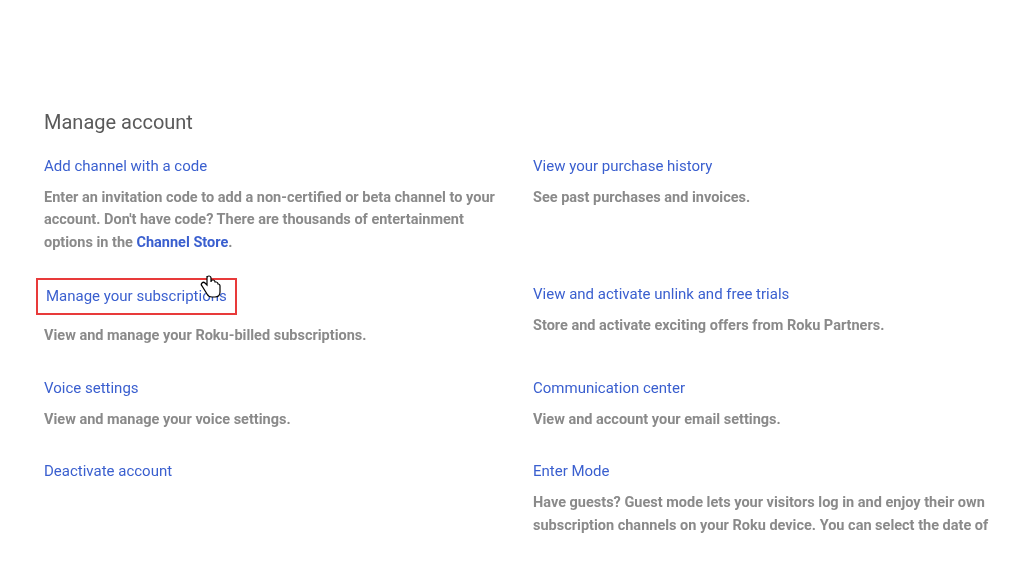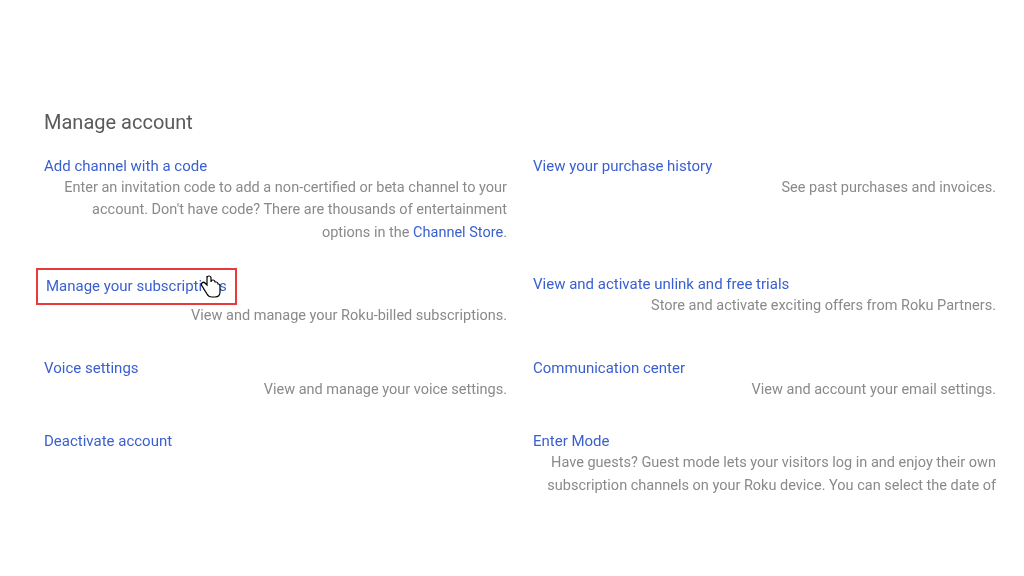--- a/index.html
+++ b/index.html
@@ -39,23 +39,22 @@
       font-weight: 400;
       display: inline;
       cursor: pointer;
       line-height: 1.4;
       text-align: center;
     }
     .desc {
       color: #8a8a8a;
       font-size: 14.5px;
       line-height: 1.55;
-      margin-top: 0;
-      font-weight: 400;
-      text-align: right;
+      margin-top: 10px;
+      font-weight: 700;
     }
     .desc-inline-link {
       color: #3a5fcf;
       cursor: pointer;
     }
     .highlight-box {
       border: 2px solid #e83a3a;
       padding: 6px 8px;
       display: inline-block;
       margin-left: -8px;

